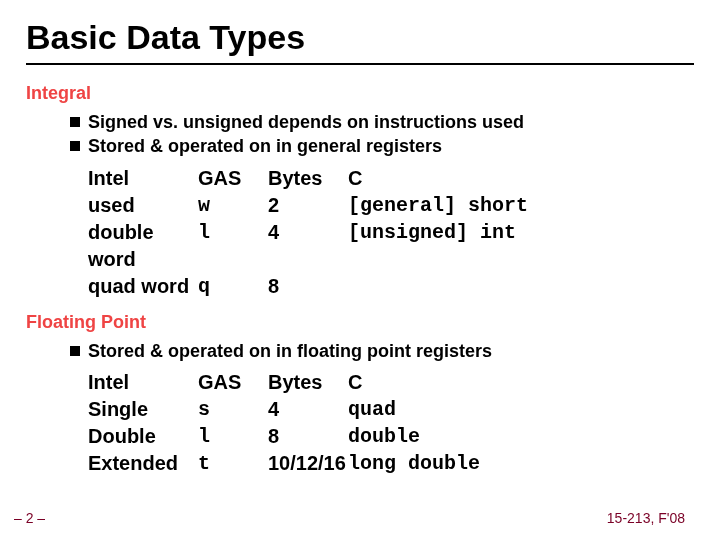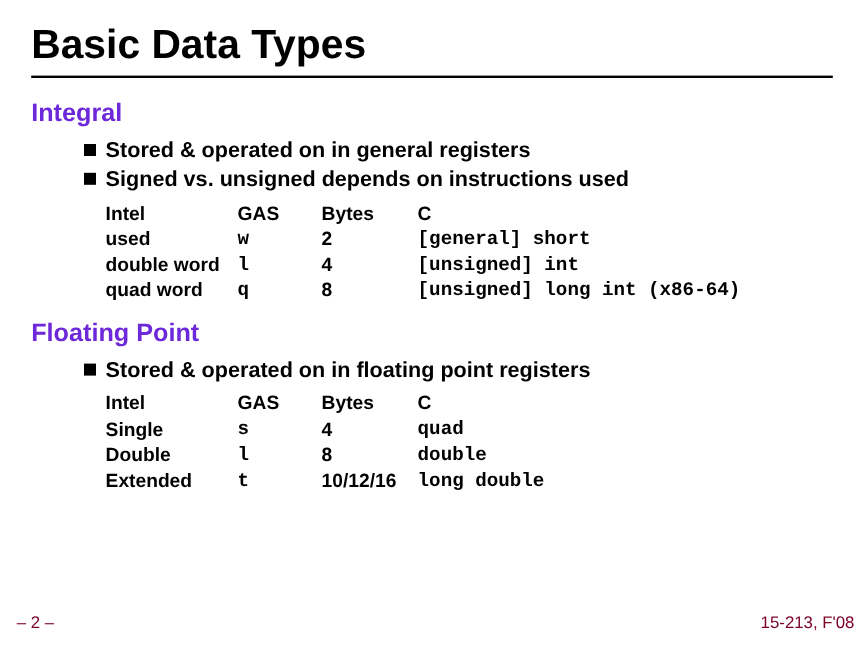--- a/index.html
+++ b/index.html
@@ -24,22 +24,22 @@
     font-weight: bold;
     margin: 0 0 4px 0;
   }
   .rule {
     border: 0;
     border-top: 2px solid #000;
     margin: 6px 0 18px 0;
     width: 100%;
   }
   .section-head {
-    color: #6d28d9;
-    font-size: 21px;
+    color: #ef4444;
+    font-size: 18px;
     font-weight: bold;
     margin: 12px 0 6px 0;
   }
   .bullets {
     margin: 0 0 6px 44px;
   }
   .bullet-line {
     font-size: 18px;
     font-weight: bold;
     line-height: 1.35;
@@ -47,62 +47,62 @@
   .sq {
     display: inline-block;
     width: 10px;
     height: 10px;
     background: #000;
     margin-right: 8px;
     vertical-align: 1px;
   }
   .tbl {
     margin: 6px 0 0 62px;
-    font-size: 16px;
+    font-size: 20px;
     line-height: 1.35;
   }
   .tbl .row {
     display: flex;
   }
   .c-intel  { width: 110px; font-weight: bold; }
   .c-gas    { width: 70px;  font-weight: bold; }
   .c-bytes  { width: 80px;  font-weight: bold; }
   .c-c      { flex: 1;      font-weight: bold; }
   .hdr .c-gas, .hdr .c-bytes, .hdr .c-c { font-family: Arial, Helvetica, sans-serif; }
   .mono { font-family: "Courier New", Courier, monospace; font-weight: bold; }
   .page-num {
     position: absolute;
     left: 14px;
     bottom: 14px;
     font-size: 14px;
     color: #7a0026;
   }
   .footer {
     position: absolute;
-    right: 8px;
+    right: 35px;
     bottom: 14px;
     font-size: 14px;
     color: #7a0026;
   }
 </style>
 </head>
 <body>
 
 <div class="slide">
 
   <h1 class="title">Basic Data Types</h1>
   <hr class="rule">
 
   <div class="section-head">Integral</div>
   <div class="bullets">
     <div class="bullet-line">
-      <span class="sq"></span><span>Stored &amp; operated on in general registers</span>
+      <span class="sq"></span><span>Signed vs. unsigned depends on instructions used</span>
     </div>
     <div class="bullet-line">
-      <span class="sq"></span><span>Signed vs. unsigned depends on instructions used</span>
+      <span class="sq"></span><span>Stored &amp; operated on in general registers</span>
     </div>
   </div>
   <div class="tbl">
     <div class="row hdr">
       <div class="c-intel">Intel</div>
       <div class="c-gas">GAS</div>
       <div class="c-bytes">Bytes</div>
       <div class="c-c">C</div>
     </div>
     <div class="row">
@@ -114,21 +114,20 @@
     <div class="row">
       <div class="c-intel">double word</div>
       <div class="c-gas mono">l</div>
       <div class="c-bytes">4</div>
       <div class="c-c mono">[unsigned] int</div>
     </div>
     <div class="row">
       <div class="c-intel">quad word</div>
       <div class="c-gas mono">q</div>
       <div class="c-bytes">8</div>
-      <div class="c-c mono">[unsigned] long int (x86-64)</div>
     </div>
   </div>
 
   <div class="section-head">Floating Point</div>
   <div class="bullets">
     <div class="bullet-line">
       <span class="sq"></span><span>Stored &amp; operated on in floating point registers</span>
     </div>
   </div>
   <div class="tbl">

